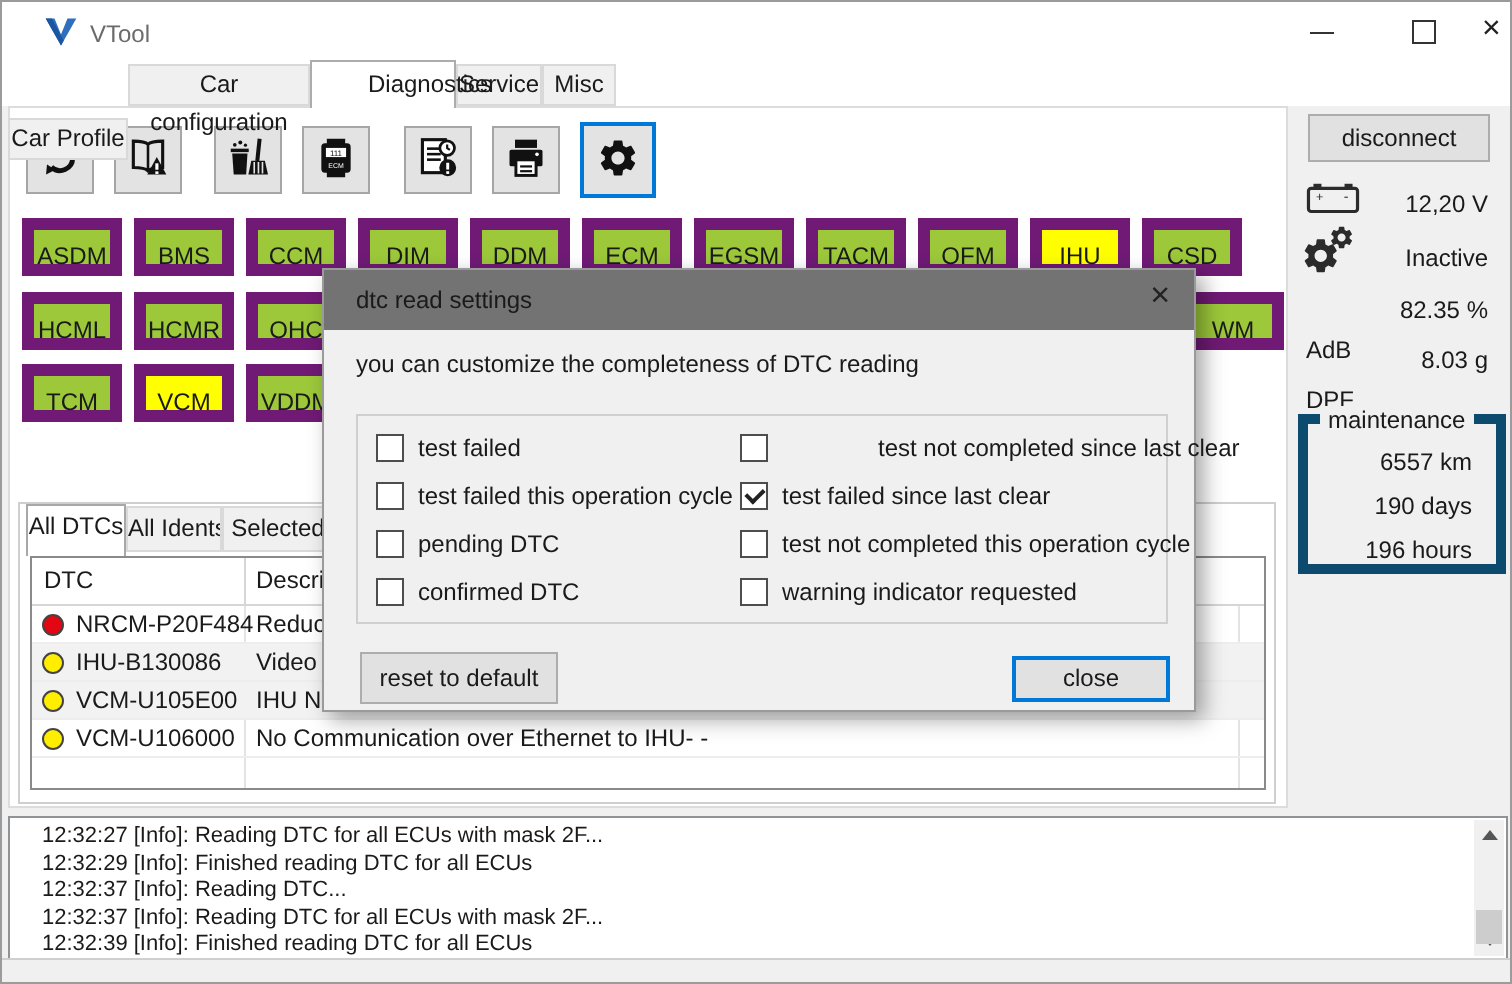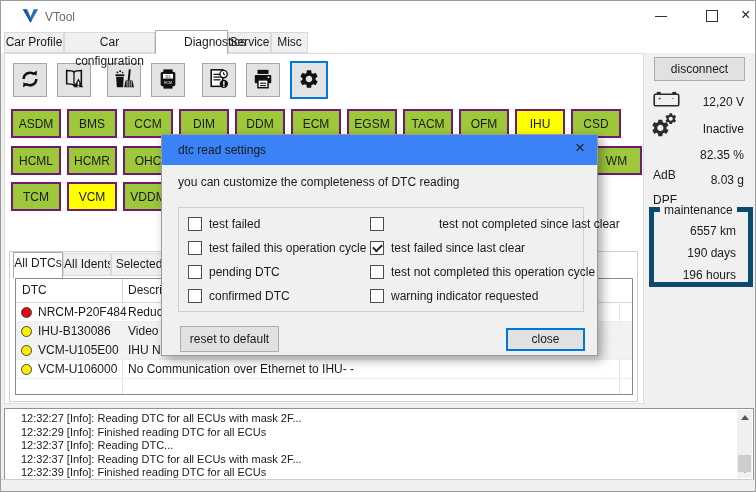--- a/index.html
+++ b/index.html
@@ -16,42 +16,42 @@
   .tab{position:absolute;top:31px;height:21px;background:#f0f0f0;border:1px solid #d9d9d9;box-sizing:border-box;
        text-align:center;line-height:19px;z-index:1;}
   .tab.sel{top:29px;height:24px;background:#fff;border-color:#acacac;border-bottom:none;z-index:3;}
   
   .page{position:absolute;left:3px;top:52px;width:640px;height:351px;background:#fff;border:1px solid #dcdcdc;box-sizing:border-box;}
   
   .tbtn{position:absolute;width:34px;height:34px;background:#e3e3e3;border:1px solid #a6a6a6;box-sizing:border-box;
         display:flex;align-items:center;justify-content:center;}
   .tbtn.active{width:38px;height:38px;border:2px solid #0078d7;}
   
-  .ecu{position:absolute;width:50px;height:29px;background:#9cc83a;border:2px solid #701a75;box-sizing:border-box;
+  .ecu{position:absolute;width:50px;height:29px;background:#9cc83a;border:6px solid #701a75;box-sizing:border-box;
        text-align:center;line-height:27px;font-size:12px;}
   .ecu[data-color="yellow"]{background:#ffff00;}
   
   .dtcpanel{position:absolute;left:8px;top:250px;width:629px;height:151px;background:#fff;border:1px solid #cfcfcf;box-sizing:border-box;}
   .minitab{position:absolute;top:252px;height:23px;background:#f0f0f0;border:1px solid #d9d9d9;box-sizing:border-box;
            text-align:center;line-height:21px;z-index:2;white-space:nowrap;overflow:hidden;}
   .minitab.sel{top:251px;height:26px;background:#fff;border-color:#a8a8a8;border-bottom:none;z-index:3;}
   .grid{position:absolute;left:14px;top:277px;width:618px;height:117px;background:#fff;border:1px solid #8a8a8a;box-sizing:border-box;z-index:2;}
   .gridhead{position:absolute;left:0;top:0;width:100%;height:24px;border-bottom:1px solid #d6d6d6;box-sizing:border-box;background:#fff;}
   .grow{position:absolute;left:0;width:100%;height:19px;border-bottom:1px solid #ededed;box-sizing:border-box;}
   .grow.alt{background:#f2f2f2;}
   .dot{position:absolute;left:5px;top:4px;width:11px;height:11px;border-radius:50%;border:1px solid #444;box-sizing:border-box;}
   .dot[data-status="red"]{background:#e30613;}
   .dot[data-status="yellow"]{background:#ffee00;}
   .gcode{position:absolute;left:22px;top:0;line-height:19px;white-space:nowrap;}
   .gdesc{position:absolute;left:112px;top:0;line-height:19px;white-space:nowrap;}
   .vline{position:absolute;top:0;bottom:0;width:1px;background:#e3e3e3;}
   
   .dialog{position:absolute;left:160px;top:133px;width:437px;height:222px;background:#f0f0f0;border:1px solid #9a9a9a;
           box-sizing:border-box;box-shadow:4px 4px 10px rgba(0,0,0,.35);z-index:10;}
-  .dlgtitlebar{position:absolute;left:0;top:0;width:100%;height:30px;background:#3b82f6;}
+  .dlgtitlebar{position:absolute;left:0;top:0;width:100%;height:30px;background:#737373;}
   .dlgtitle{position:absolute;left:16px;top:0;line-height:30px;}
   .dlgclose{position:absolute;right:12px;top:3px;font-size:17px;color:#222;}
   .gbox{position:absolute;left:16px;top:72px;width:406px;height:105px;border:1px solid #cfcfcf;box-sizing:border-box;}
   .cb{position:absolute;width:14px;height:14px;background:#fff;border:1px solid #4d4d4d;box-sizing:border-box;}
   .cb.checked::after{content:"";position:absolute;left:2px;top:2px;width:7px;height:4px;
                      border-left:2px solid #222;border-bottom:2px solid #222;transform:rotate(-45deg);}
   .cblabel{position:absolute;line-height:15px;white-space:nowrap;}
   .btn{position:absolute;background:#e1e1e1;border:1px solid #adadad;box-sizing:border-box;text-align:center;}
   .btn.default{border:2px solid #0078d7;}
   
@@ -88,21 +88,21 @@
         <path d="M1 1h5.2L10 10.4 13.8 1H19l-9 16z" fill="#2f6fbe"></path>
         <path d="M1 1l9 16 1.6-2.9L4.6 1z" fill="#1c55a0"></path>
       </svg>
     </span>
     <span class="apptitle">VTool</span>
     <span class="capmin"></span>
     <span class="capmax"></span>
     <span class="capclose">×</span>
   </div>
 
-  <div class="tab" style="left:3px;width:60px;">Car Profile</div>
+  <div class="tab" style="left:3px;width:60px;margin-top:27px;">Car Profile</div>
   <div class="tab" style="left:63px;width:91px;">Car configuration</div>
   <div class="tab sel" style="left:154px;width:73px;line-height:23px;padding-left:28px;">Diagnostics</div>
   <div class="tab" style="left:227px;width:43px;">Service</div>
   <div class="tab" style="left:270px;width:37px;">Misc</div>
 
   <div class="page"></div>
 
   <div class="tbtn" style="left:12px;top:62px;">
     <span>
       <svg viewBox="0 0 24 24" width="22" height="22">

